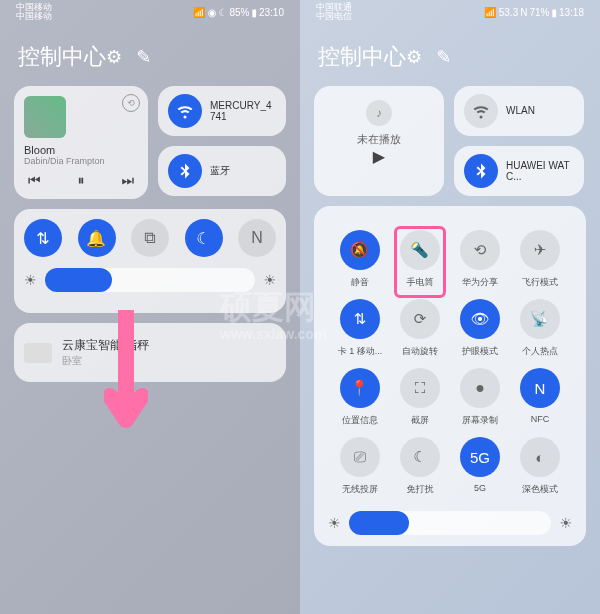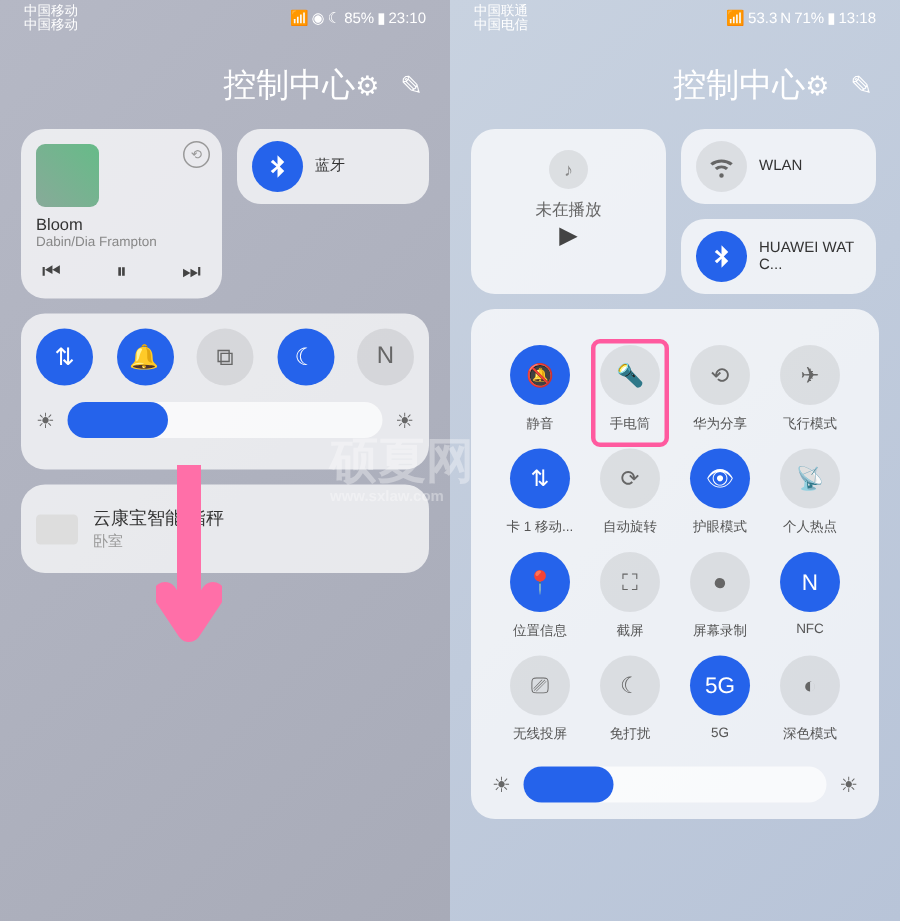--- a/index.html
+++ b/index.html
@@ -2,21 +2,21 @@
 <html><head>
 <meta charset="utf-8">
 <style>
 *{margin:0;padding:0;box-sizing:border-box;font-family:-apple-system,"PingFang SC",sans-serif}
 body{width:600px;height:614px;background:#fff;display:flex;position:relative}
 .phone{width:300px;height:614px;background:linear-gradient(135deg,#b5b8c5,#a8abb8);position:relative;overflow:hidden;padding:0 14px}
 .phone2{background:linear-gradient(135deg,#c8d2e0,#b8c4d8)}
 .status{height:24px;display:flex;justify-content:space-between;align-items:center;padding:4px 2px;font-size:9px;color:#fff}
 .status-l{display:flex;flex-direction:column;line-height:1}
 .status-r{display:flex;align-items:center;gap:2px;font-size:10px}
-.hdr{display:flex;justify-content:flex-end;align-items:center;padding:18px 4px 14px}
+.hdr{display:flex;justify-content:flex-start;align-items:center;padding:18px 4px 14px}
 .hdr h1{color:#fff;font-size:22px;font-weight:500}
 .hdr-ic{display:flex;gap:14px}
 .hdr-ic span{color:#fff;font-size:18px}
 .card{background:rgba(255,255,255,.72);border-radius:16px;padding:10px}
 .row1{display:flex;gap:10px;margin-bottom:10px}
 .music{width:134px;position:relative}
 .album{width:42px;height:42px;background:linear-gradient(45deg,#8a9,#6b8);border-radius:6px;margin-bottom:6px}
 .music-t{font-size:11px;color:#333;font-weight:400}
 .music-a{font-size:9px;color:#888;margin-bottom:6px}
 .music-c{display:flex;justify-content:space-between;align-items:center;padding:0 4px}
@@ -86,20 +86,28 @@
    <div class="music-c">
     <span>⏮</span>
     <span>⏸</span>
     <span>⏭</span>
    </div>
   </div>
   <div class="net">
    <div class="card net-btn">
     <div class="circ on">
             <svg viewBox="0 0 24 24">
+              <path d="M12 18a2 2 0 100 4 2 2 0 000-4zm-6-5a10 10 0 0112 0l-2 2a7 7 0 00-8 0zM2 9a17 17 0 0120 0l-2 2a14 14 0 00-16 0z"></path>
+            </svg>
+          </div>
+    <div class="net-lbl">MERCURY_4741</div>
+   </div>
+   <div class="card net-btn">
+    <div class="circ on">
+            <svg viewBox="0 0 24 24">
               <path d="M12 2l6 6-4 4 4 4-6 6V14l-4 4-2-2 5-4-5-4 2-2 4 4z"></path>
             </svg>
           </div>
     <div class="net-lbl">蓝牙</div>
    </div>
   </div>
  </div>
  <div class="card" style="margin-bottom:10px">
   <div class="toggles">
    <div class="circ on">⇅</div>
@@ -248,14 +256,14 @@
    <span class="sun">☀</span>
   </div>
  </div>
 </div>
 
 <svg class="arrow" viewBox="0 0 44 130">
  <path d="M22 0 L22 100 M6 86 L22 110 L38 86" stroke="#ff6fa8" stroke-width="16" fill="none" stroke-linecap="round" stroke-linejoin="round"></path>
 </svg>
 <div class="wm">
  <div>硕夏网</div>
- <div style="font-size:10px">www.sxlaw.com</div>
+ <div style="font-size:14px">www.sxlaw.com</div>
 </div>
 
 </body></html>

